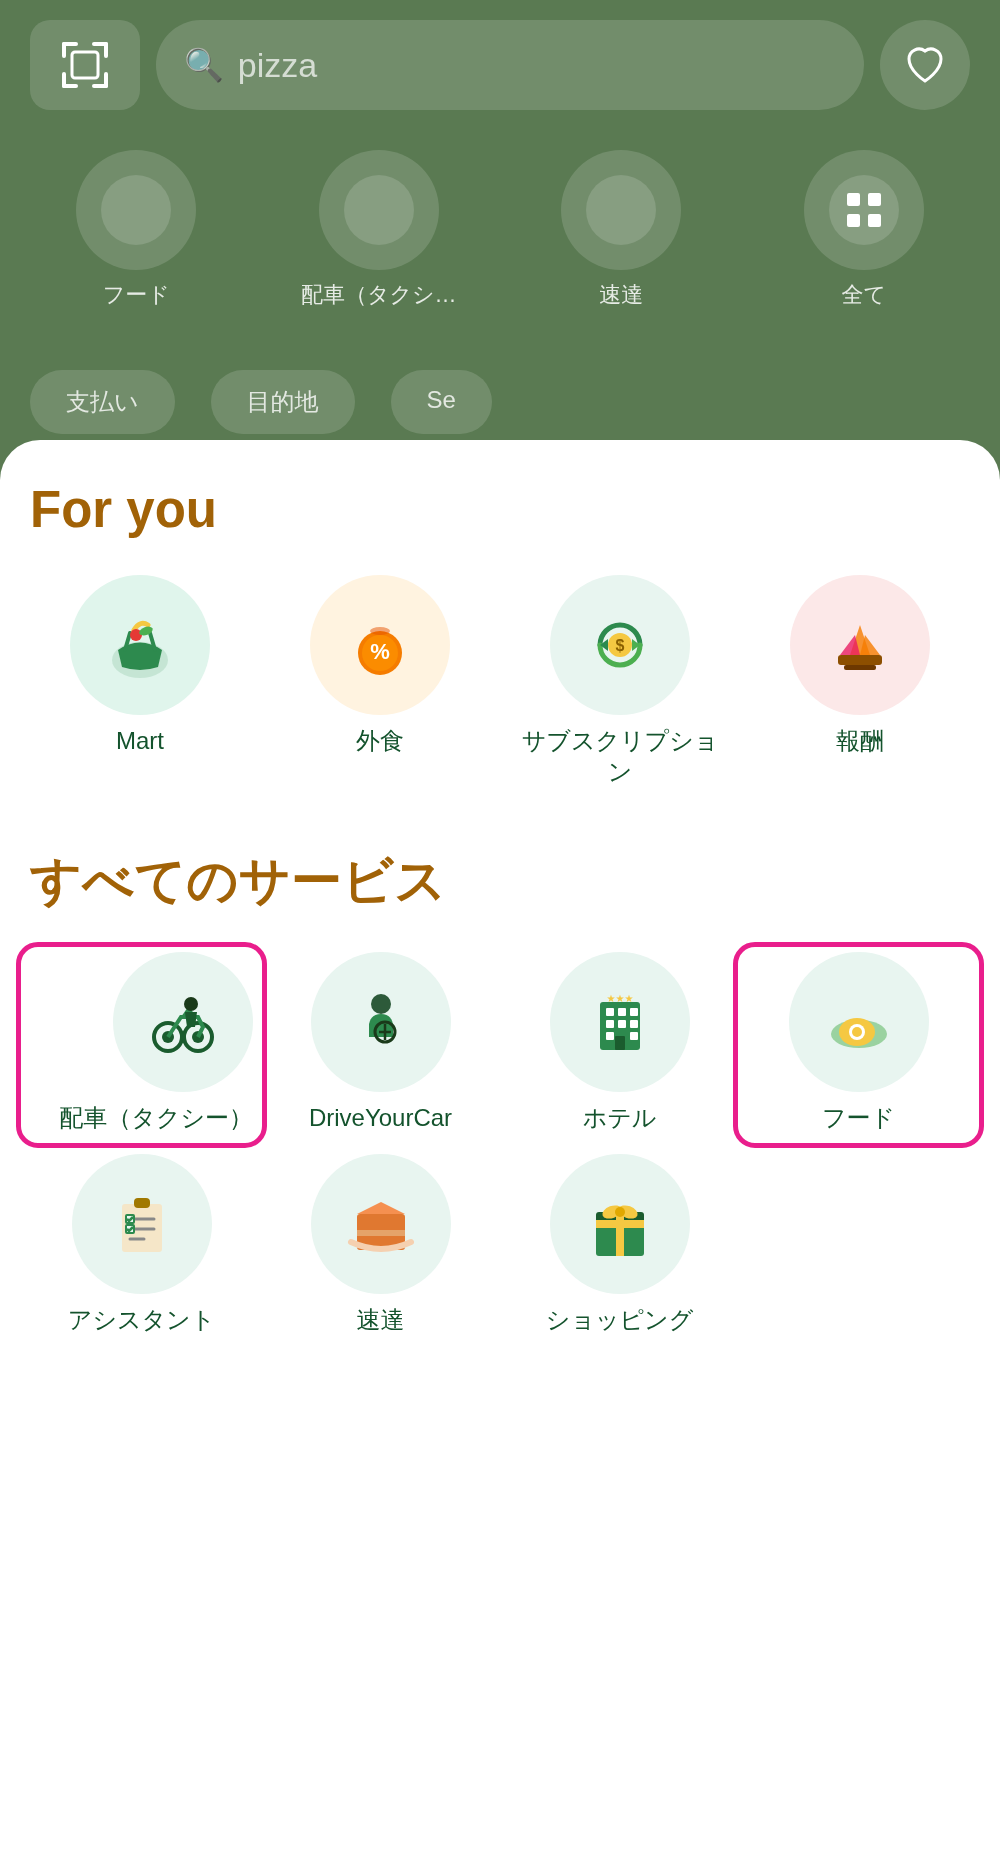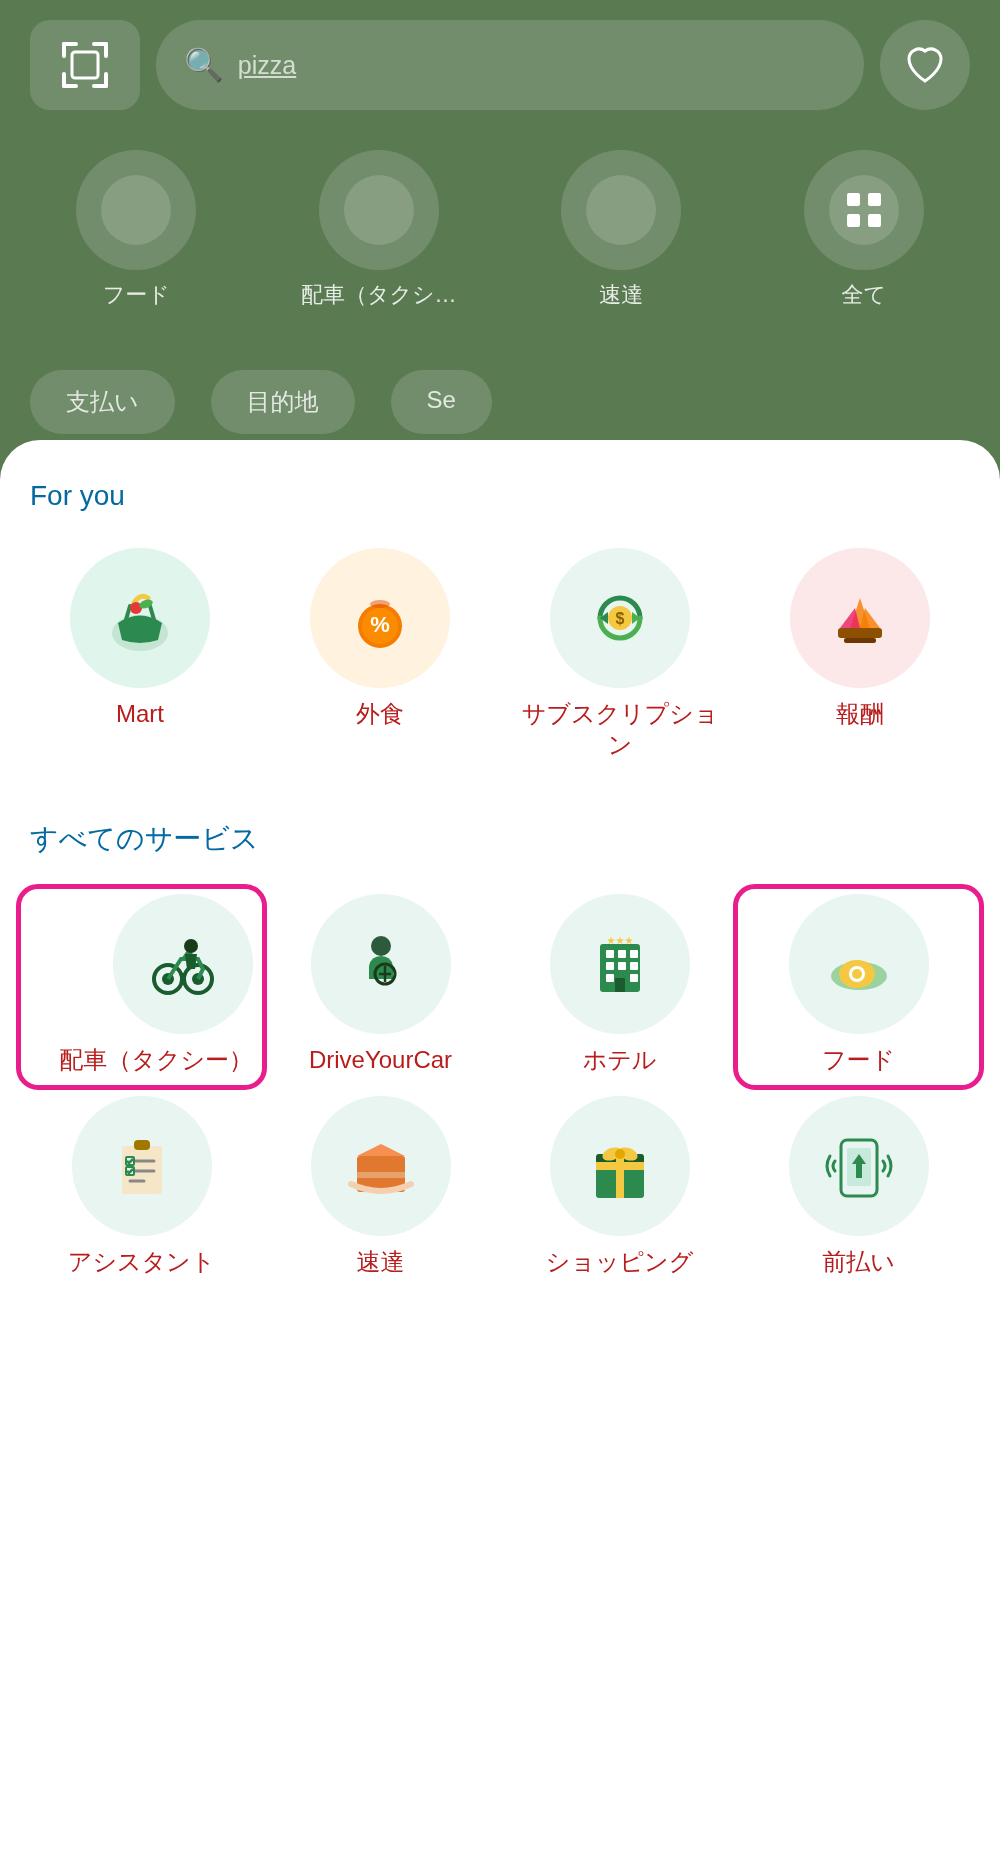--- a/index.html
+++ b/index.html
@@ -56,22 +56,21 @@
       background: rgba(255,255,255,0.15);
       border-radius: 50px;
       display: flex;
       align-items: center;
       padding: 0 28px;
       gap: 14px;
     }
 
     .search-text {
       color: rgba(255,255,255,0.7);
-      font-size: 25px;
-      text-decoration: underline;
+      font-size: 34px;
     }
 
     .search-icon-wrap {
       color: rgba(255,255,255,0.8);
       font-size: 32px;
     }
 
     .heart-btn {
       width: 90px;
       height: 90px;
@@ -146,23 +145,23 @@
       left: 0; right: 0;
       bottom: 0;
       background: #ffffff;
       border-radius: 40px 40px 0 0;
       z-index: 10;
       padding: 40px 30px 60px;
       overflow-y: auto;
     }
 
     .section-title {
-      font-size: 28px;
-      font-weight: 400;
-      color: #0369a1;
+      font-size: 51px;
+      font-weight: 700;
+      color: #a16207;
       margin-bottom: 36px;
     }
 
     
     .for-you-grid {
       display: grid;
       grid-template-columns: repeat(4, 1fr);
       gap: 20px;
       margin-bottom: 60px;
     }
@@ -182,21 +181,21 @@
       background: #e8f5f0;
       display: flex;
       align-items: center;
       justify-content: center;
       font-size: 56px;
       position: relative;
     }
 
     .service-label {
       font-size: 24px;
-      color: #b91c1c;
+      color: #14532d;
       text-align: center;
       line-height: 1.3;
     }
 
     
     .all-services-grid {
       display: grid;
       grid-template-columns: repeat(4, 1fr);
       gap: 20px 16px;
     }
@@ -481,33 +480,15 @@
           <rect x="16" y="36" width="48" height="8" fill="#f5c842"></rect>
 
           <ellipse cx="32" cy="28" rx="10" ry="6" fill="#f5c842" transform="rotate(-20,32,28)"></ellipse>
           <ellipse cx="48" cy="28" rx="10" ry="6" fill="#f5c842" transform="rotate(20,48,28)"></ellipse>
           <circle cx="40" cy="28" r="5" fill="#e0a800"></circle>
         </svg>
       </div>
       <span class="service-label">ショッピング</span>
     </div>
 
-    <div class="service-item">
-      <div class="service-icon-circle">
-        <svg width="80" height="80" viewBox="0 0 80 80" fill="none">
-
-          <rect x="22" y="14" width="36" height="56" rx="6" fill="#e8f5f0" stroke="#2d8a4e" stroke-width="3"></rect>
-
-          <rect x="28" y="22" width="24" height="38" rx="2" fill="#c8eadc"></rect>
-
-          <polygon points="40,28 33,38 37,38 37,52 43,52 43,38 47,38" fill="#2d8a4e"></polygon>
-
-          <path d="M16 35 Q12 40 16 45" stroke="#2d8a4e" stroke-width="3" fill="none" stroke-linecap="round"></path>
-          <path d="M11 30 Q5 40 11 50" stroke="#2d8a4e" stroke-width="3" fill="none" stroke-linecap="round"></path>
-          <path d="M64 35 Q68 40 64 45" stroke="#2d8a4e" stroke-width="3" fill="none" stroke-linecap="round"></path>
-          <path d="M69 30 Q75 40 69 50" stroke="#2d8a4e" stroke-width="3" fill="none" stroke-linecap="round"></path>
-        </svg>
-      </div>
-      <span class="service-label">前払い</span>
-    </div>
 
   </div>
 </div>
 
 </body></html>

